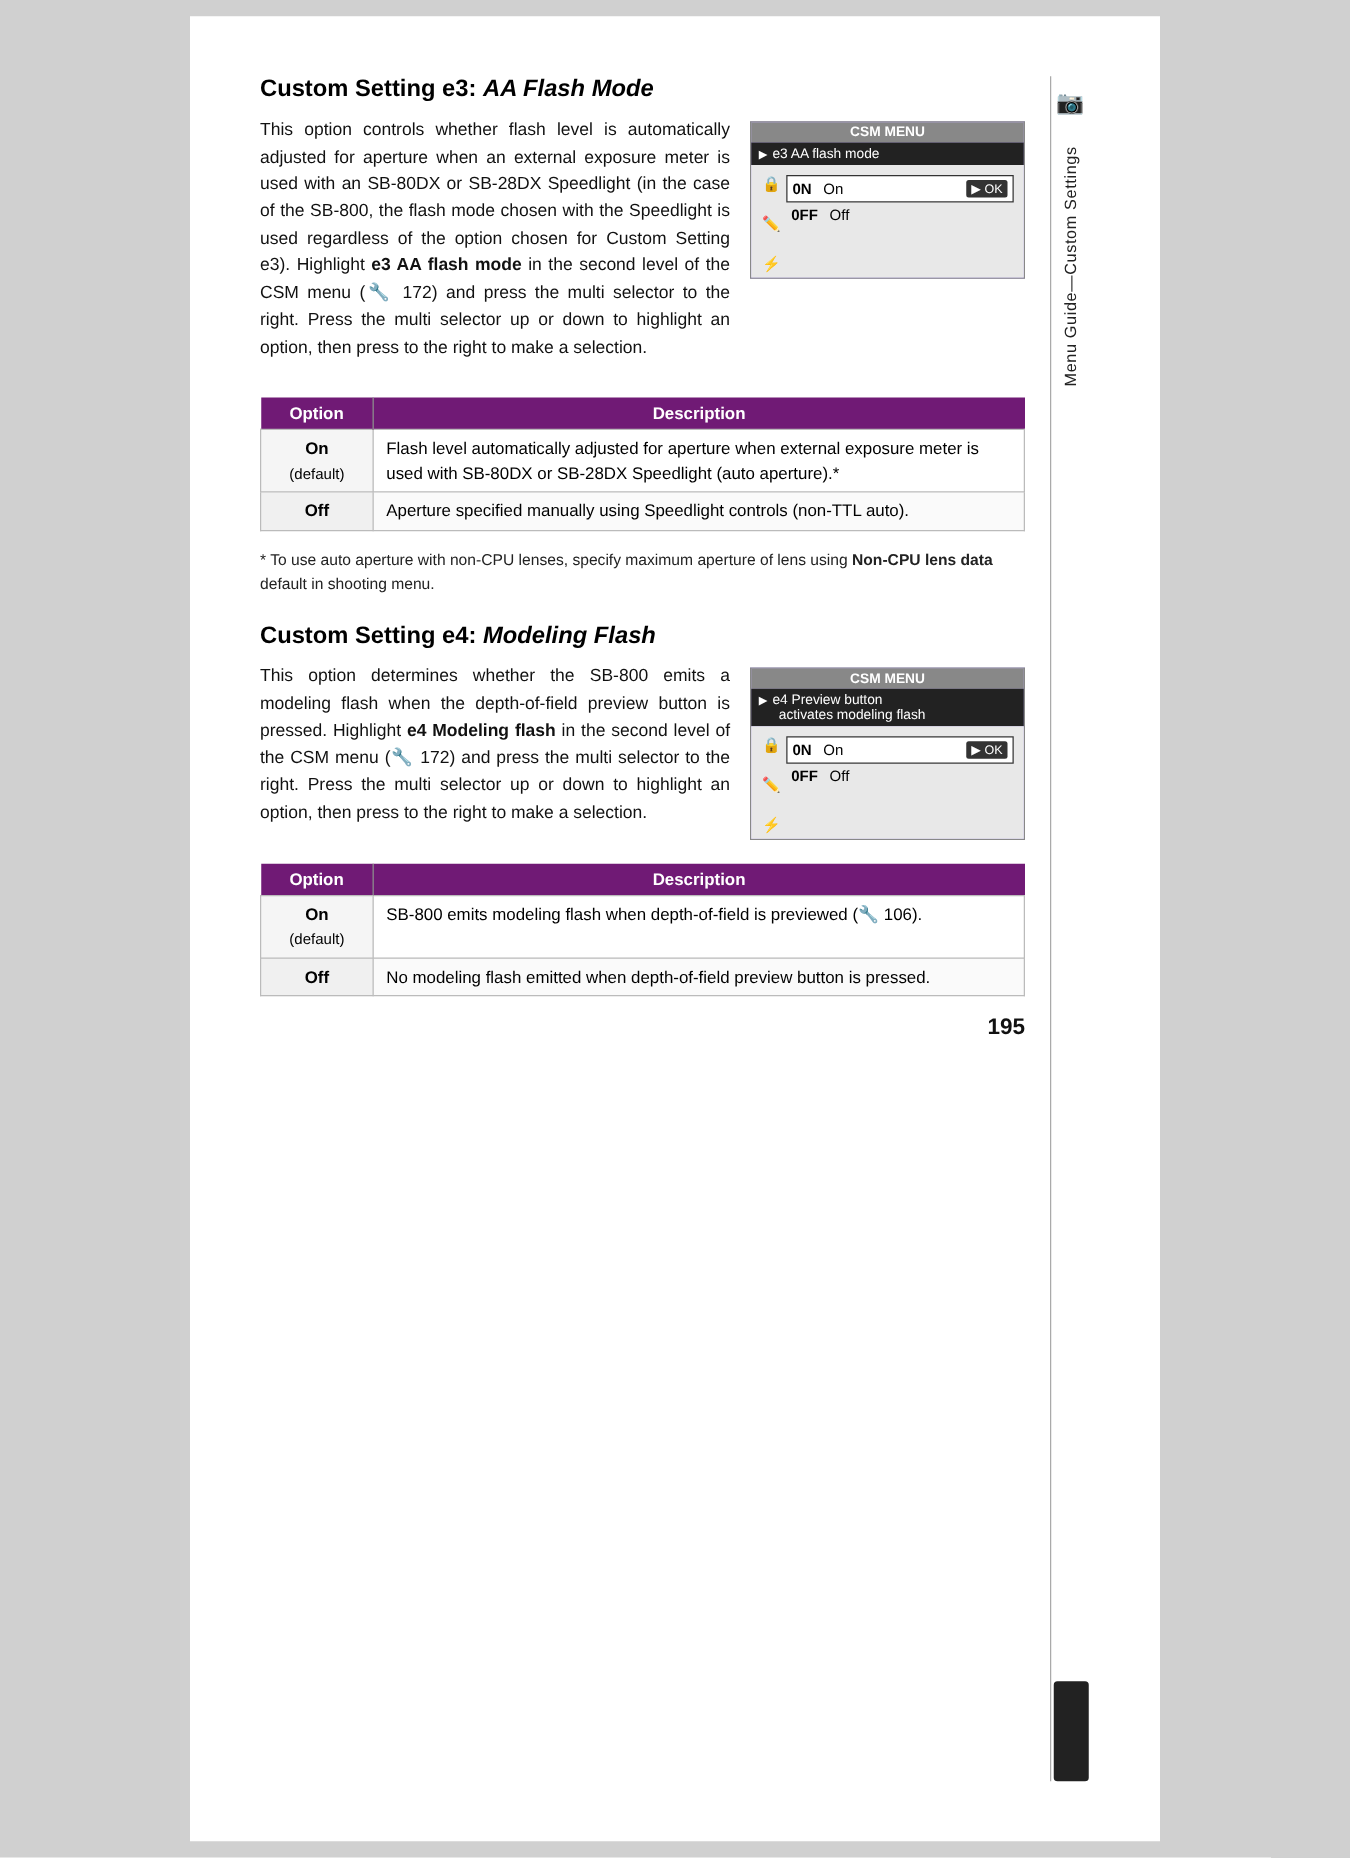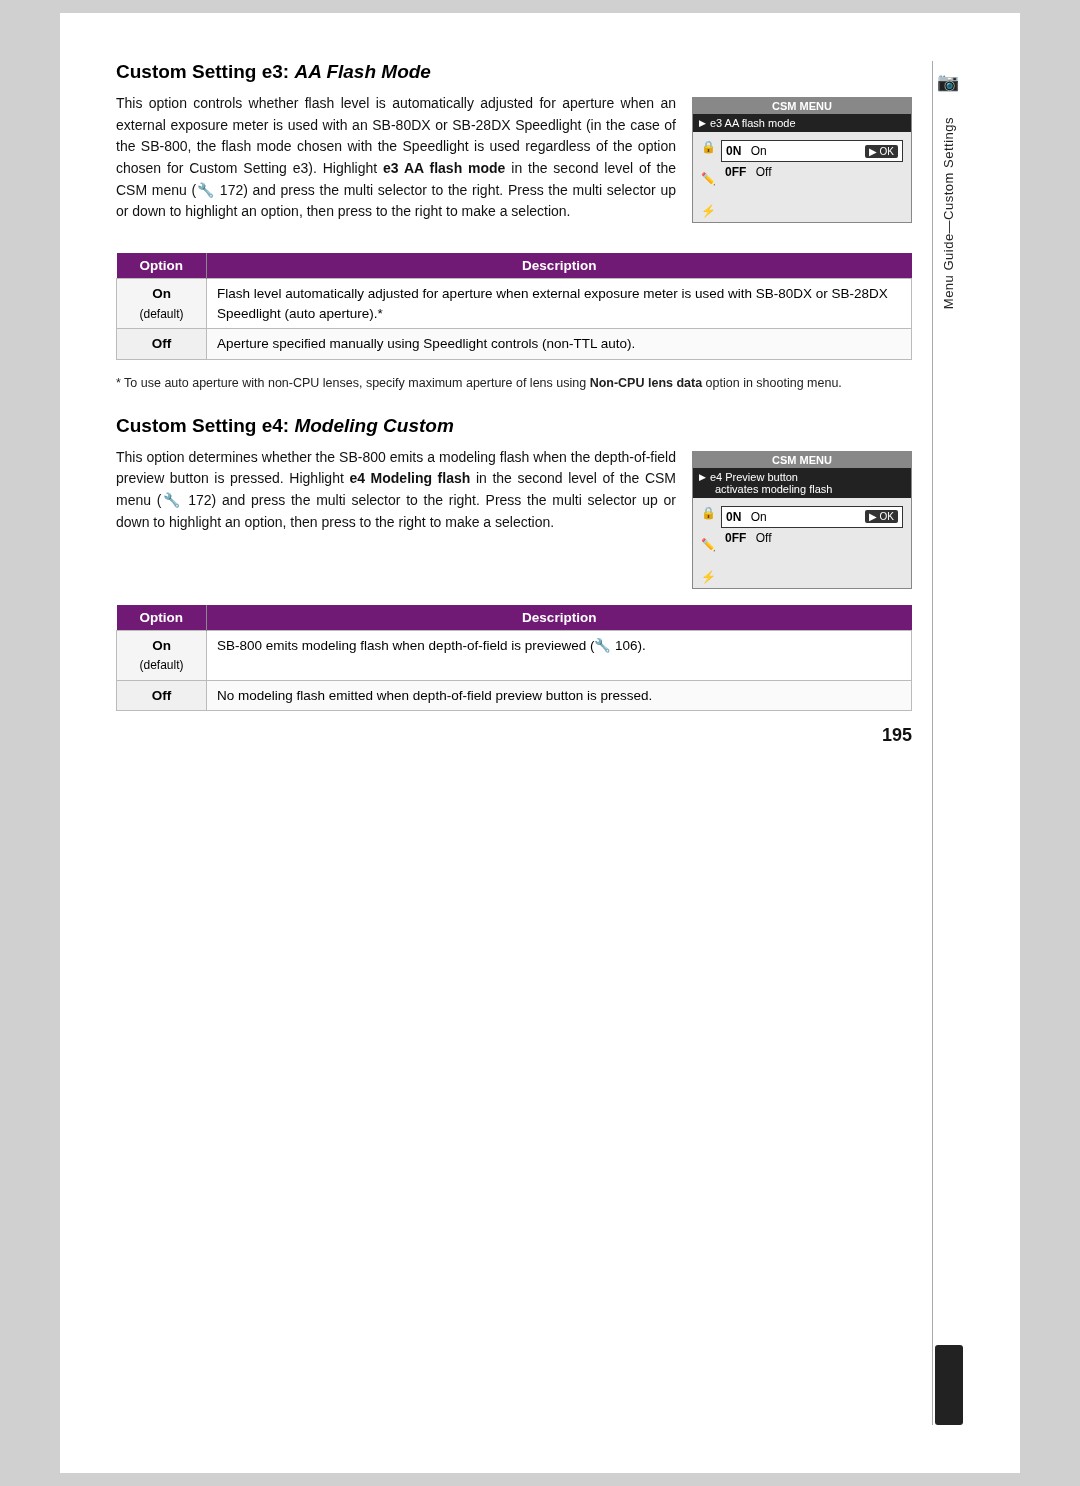--- a/index.html
+++ b/index.html
@@ -6,21 +6,21 @@
     body {
       width: 1080px;
       min-height: 1486px;
       background: #d0d0d0;
       display: flex;
       justify-content: center;
       align-items: flex-start;
       font-family: 'Arial', sans-serif;
     }
     .page {
-      width: 960px;
+      width: 776px;
       min-height: 1460px;
       background: #ffffff;
       margin: 13px 0;
       padding: 48px 56px 48px 56px;
       position: relative;
       display: flex;
       flex-direction: row;
     }
     .main-content {
       flex: 1;
@@ -317,25 +317,25 @@
         <tr>
           <td class="col-option">
             <strong>Off</strong>
           </td>
           <td class="col-desc">Aperture specified manually using Speedlight controls (non-TTL auto).</td>
         </tr>
       </tbody>
     </table>
 
     <p class="footnote">
-      <span>* To use auto aperture with non-CPU lenses, specify maximum aperture of lens using </span><strong>Non-CPU lens data</strong><span> option in shooting menu.</span>
+      <span>* To use auto aperture with non-CPU lenses, specify maximum aperture of lens using </span><strong>Non-CPU lens data</strong><span> default in shooting menu.</span>
     </p>
 
     <h2 class="section-heading">
-      <span>Custom Setting e4: </span><em>Modeling Custom</em>
+      <span>Custom Setting e4: </span><em>Modeling Flash</em>
     </h2>
 
     <div class="section2-top">
       <div class="section2-text">
         <p class="body-text">
           <span>This option determines whether the SB-800 emits a modeling flash when the depth-of-field preview button is pressed.  Highlight </span><strong>e4 Modeling flash</strong><span> in the second level of the CSM menu (🔧 172) and press the multi selector to the right.  Press the multi selector up or down to highlight an option, then press to the right to make a selection.</span>
         </p>
       </div>
 
       <div class="csm-screenshot">

